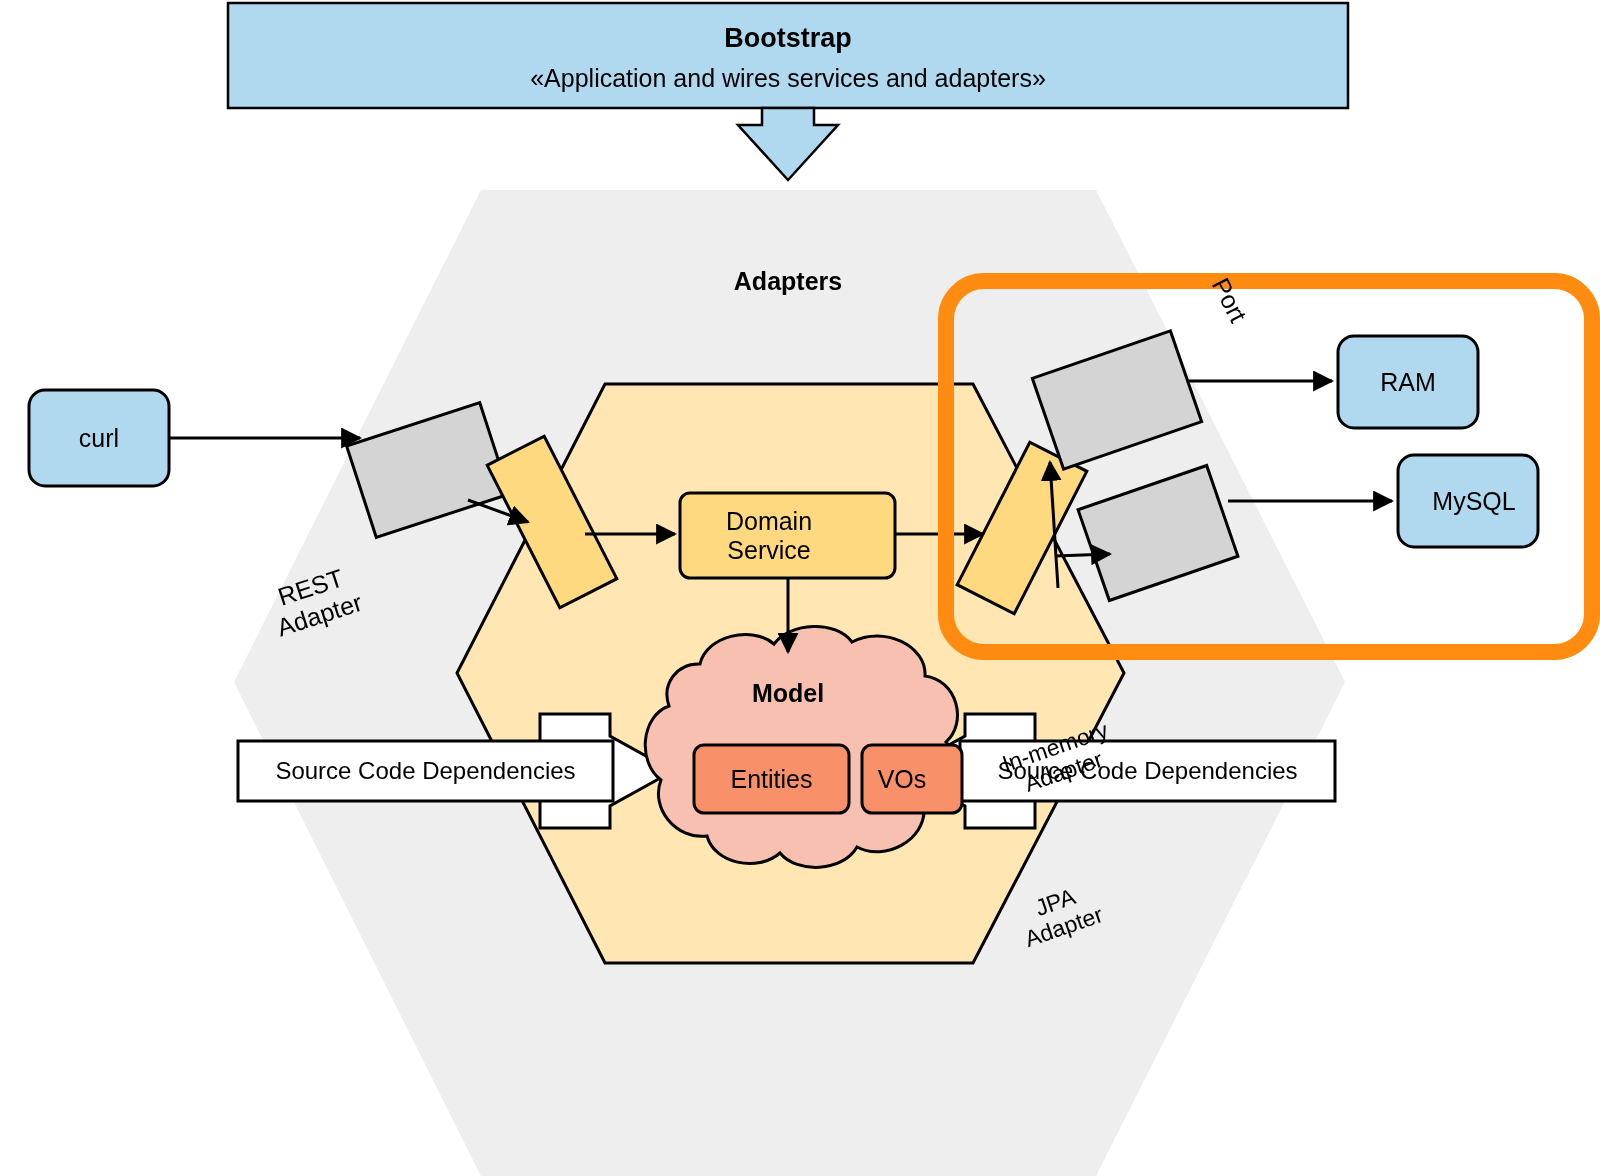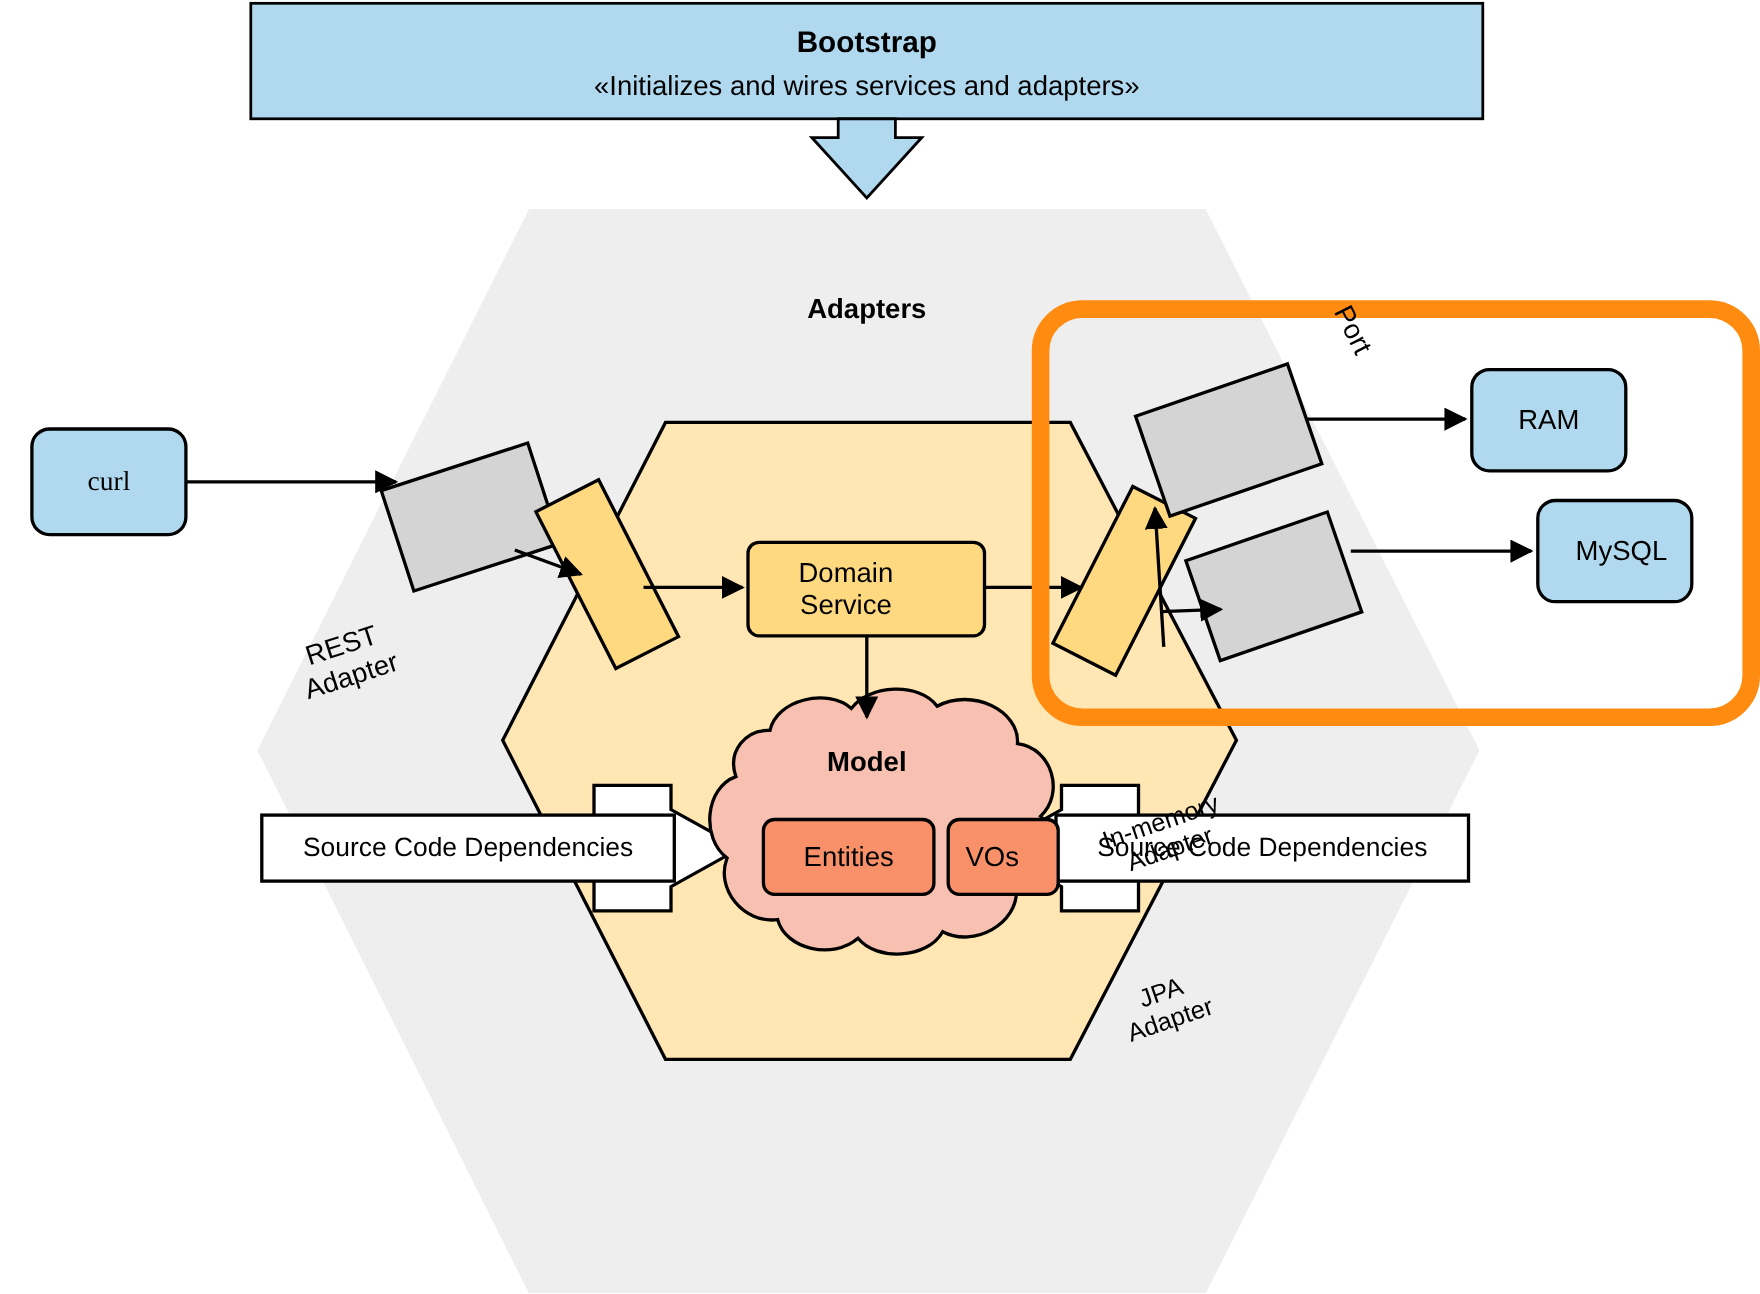--- a/index.html
+++ b/index.html
@@ -127,28 +127,28 @@
 
     <line x1="1187" y1="381" x2="1332" y2="381" stroke="#000" stroke-width="3" marker-end="url(#arrow)"></line>
 
     <line x1="1228" y1="501" x2="1392" y2="501" stroke="#000" stroke-width="3" marker-end="url(#arrow)"></line>
 
     <rect x="946" y="281" width="646" height="371" rx="38" fill="none" stroke="#ff8c10" stroke-width="16"></rect>
   </svg>
 
   <div class="lbl t-bootstrap-title" style="left:228px; top:22px; width:1120px; height:34px;">Bootstrap</div>
 
-  <div class="lbl t-bootstrap-sub" style="left:228px; top:62px; width:1120px; height:32px;">«Initializes and wires services and adapters»</div>
+  <div class="lbl t-bootstrap-sub" style="left:228px; top:62px; width:1120px; height:32px;">«Application and wires services and adapters»</div>
 
   <div class="lbl t-section" style="left:668px; top:264px; width:240px; height:34px;">Adapters</div>
 
 
   <div class="lbl t-section" style="left:688px; top:676px; width:200px; height:34px;">Model</div>
 
-  <div class="lbl t-node" style="left:29px; top:390px; width:140px; height:96px;font-family:Liberation Serif, serif;">curl</div>
+  <div class="lbl t-node" style="left:29px; top:390px; width:140px; height:96px;">curl</div>
 
   <div class="lbl t-node" style="left:358px; top:422px; width:140px; height:96px;
               transform:rotate(-18deg); transform-origin:428px 470px;">REST
 Adapter</div>
 
   <div class="lbl t-node" style="left:520px; top:442px; width:64px; height:160px;
               transform:rotate(-27deg) rotate(90deg);
               transform-origin:552px 522px;">Port</div>
 
   <div class="lbl t-node" style="left:680px; top:493px; width:178px; height:85px;">Domain

